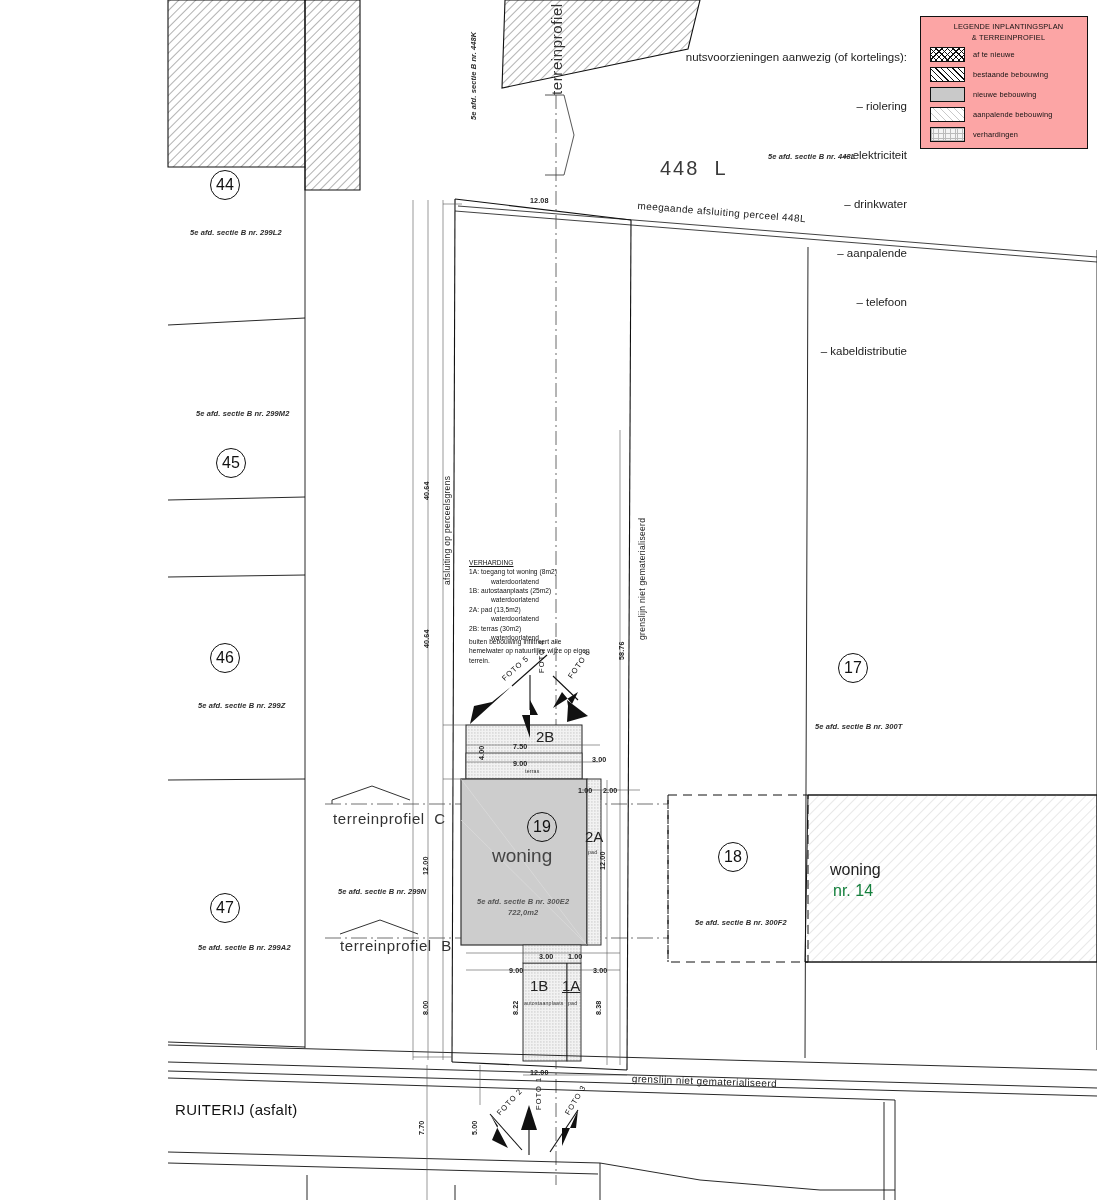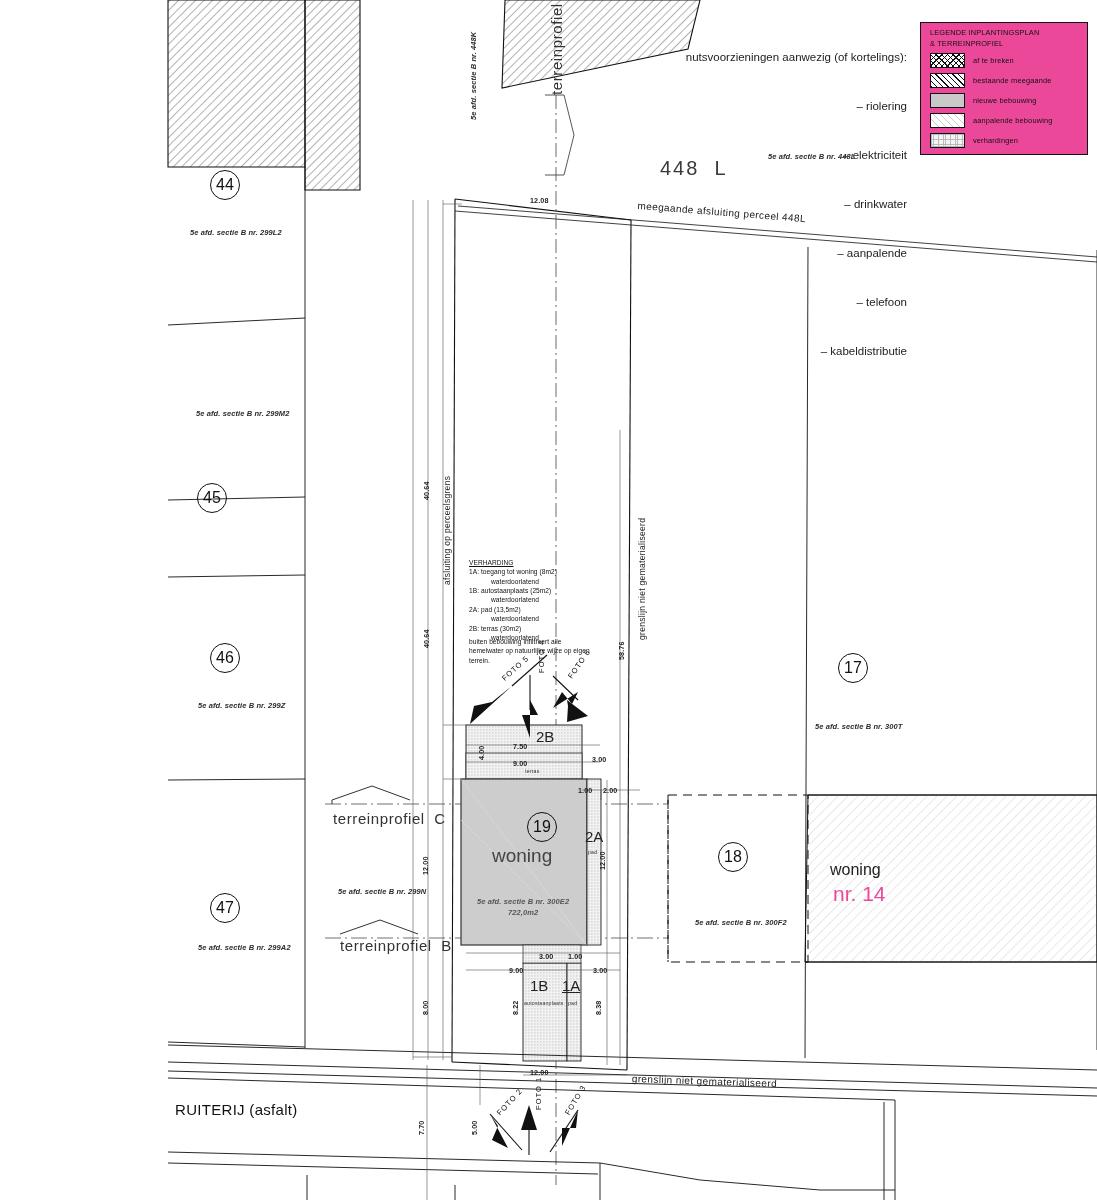--- a/index.html
+++ b/index.html
@@ -17,22 +17,22 @@
   .util{font-size:11.5px;text-align:right;color:#222;line-height:1.42;}
   .dim{position:absolute;font-size:7.2px;color:#222;font-weight:700;letter-spacing:.1px;}
   .dimv{position:absolute;font-size:7.2px;color:#222;font-weight:700;
         transform-origin:left top;letter-spacing:.1px;}
   .rot90{transform:rotate(-90deg);transform-origin:left top;}
   .verh{position:absolute;font-size:6.6px;line-height:1.42;color:#111;letter-spacing:.05px;}
   .verh u{text-decoration:underline;}
   .zonelbl{position:absolute;font-size:15px;color:#222;}
   .zonesub{position:absolute;font-size:5.2px;color:#333;letter-spacing:.2px;}
   
-  #legend{position:absolute;left:920px;top:22px;width:166px;height:131px;
-          border:1.1px solid #111;background:#ec4899;}
+  #legend{position:absolute;left:920px;top:16px;width:166px;height:131px;
+          border:1.1px solid #111;background:#fca5a5;text-align:center;}
   #legend .ltitle{font-size:7.4px;color:#111;padding:5px 0 0 9px;line-height:1.45;letter-spacing:.15px;}
   #legend .lrow{display:flex;align-items:center;height:17px;margin-left:9px;margin-top:3px;}
   #legend .sw{width:33px;height:13px;border:1px solid #111;margin-right:8px;flex:0 0 auto;}
   #legend .ltxt{font-size:7.4px;color:#111;letter-spacing:.15px;}
   .sw-breken{background:
       repeating-linear-gradient(45deg,#111 0 .8px,transparent .8px 4px),
       repeating-linear-gradient(-45deg,#111 0 .8px,transparent .8px 4px),#fff;}
   .sw-bestaande{background:repeating-linear-gradient(45deg,#111 0 .8px,transparent .8px 4px),#fff;}
   .sw-nieuwe{background:#c9c9c9;}
   .sw-aanpal{background:repeating-linear-gradient(45deg,#c9c9c9 0 .7px,transparent .7px 5px),#fff;}
@@ -213,45 +213,45 @@
   <div>– kabeldistributie</div>
 </div>
 
 <div id="legend">
   <div class="ltitle">
     <span>LEGENDE  INPLANTINGSPLAN</span><br>
     <span>&amp;  TERREINPROFIEL</span>
   </div>
   <div class="lrow">
     <span class="sw sw-breken"></span>
-    <span class="ltxt">af te breken</span>
+    <span class="ltxt">af te nieuwe</span>
   </div>
   <div class="lrow">
     <span class="sw sw-bestaande"></span>
-    <span class="ltxt">bestaande meegaande</span>
+    <span class="ltxt">bestaande bebouwing</span>
   </div>
   <div class="lrow">
     <span class="sw sw-nieuwe"></span>
     <span class="ltxt">nieuwe bebouwing</span>
   </div>
   <div class="lrow">
     <span class="sw sw-aanpal"></span>
     <span class="ltxt">aanpalende bebouwing</span>
   </div>
   <div class="lrow">
     <span class="sw sw-verh"></span>
     <span class="ltxt">verhardingen</span>
   </div>
 </div>
 
 <div class="parcelnum" style="left:210px;top:170px;">44</div>
 <div class="lbl tiny-it" style="left:190px;top:229px;">5e afd. sectie B nr. 299L2</div>
 
 <div class="lbl tiny-it" style="left:196px;top:410px;">5e afd. sectie B nr. 299M2</div>
-<div class="parcelnum" style="left:197px;top:448px;margin-top:35px;">45</div>
+<div class="parcelnum" style="left:216px;top:448px;">45</div>
 
 <div class="parcelnum" style="left:210px;top:643px;">46</div>
 <div class="lbl tiny-it" style="left:198px;top:702px;">5e afd. sectie B nr. 299Z</div>
 
 <div class="parcelnum" style="left:210px;top:893px;">47</div>
 <div class="lbl tiny-it" style="left:198px;top:944px;">5e afd. sectie B nr. 299A2</div>
 
 <div class="parcelnum" style="left:527px;top:812px;">19</div>
 <div class="lbl" style="left:492px;top:845px;font-size:19px;color:#444;">woning</div>
 <div class="lbl tiny-it" style="left:477px;top:898px;color:#555;">5e afd. sectie B nr. 300E2</div>
@@ -259,21 +259,21 @@
 
 <div class="parcelnum" style="left:838px;top:653px;">17</div>
 <div class="lbl tiny-it" style="left:815px;top:723px;">5e afd. sectie B nr. 300T</div>
 
 <div class="parcelnum" style="left:718px;top:842px;">18</div>
 <div class="lbl tiny-it" style="left:695px;top:919px;">5e afd. sectie B nr. 300F2</div>
 
 <div class="lbl tiny-it" style="left:338px;top:867px;margin-top:21px;">5e afd. sectie B nr. 299N</div>
 
 <div class="lbl" style="left:830px;top:861px;font-size:16px;color:#222;">woning</div>
-<div class="lbl" style="left:833px;top:882px;font-size:21px;color:#ec4899;">nr. 14</div>
+<div class="lbl" style="left:833px;top:882px;font-size:16px;color:#15803d;">nr. 14</div>
 
 <div class="lbl big-thin" style="left:660px;top:157px;">448  L</div>
 <div class="lbl tiny-it" style="left:768px;top:153px;">5e afd. sectie B nr. 448L</div>
 <div class="lbl tiny-it rot90" style="left:470px;top:120px;">5e afd. sectie B nr. 448K</div>
 
 <div class="lbl hand" style="left:638px;top:200px;transform:rotate(4.5deg);transform-origin:left top;color:#222;">meegaande afsluiting perceel 448L</div>
 <div class="lbl handsm rot90" style="left:443px;top:585px;">afsluiting op perceelsgrens</div>
 <div class="lbl handsm rot90" style="left:638px;top:640px;">grenslijn niet gematerialiseerd</div>
 <div class="lbl hand" style="left:632px;top:1073px;transform:rotate(2deg);transform-origin:left top;">grenslijn niet gematerialiseerd</div>
 

